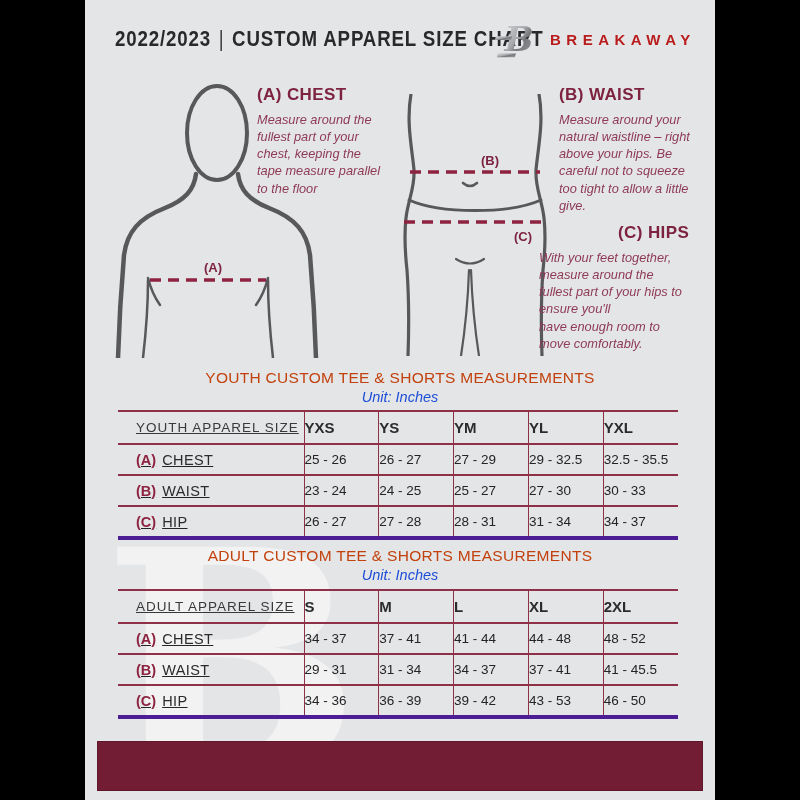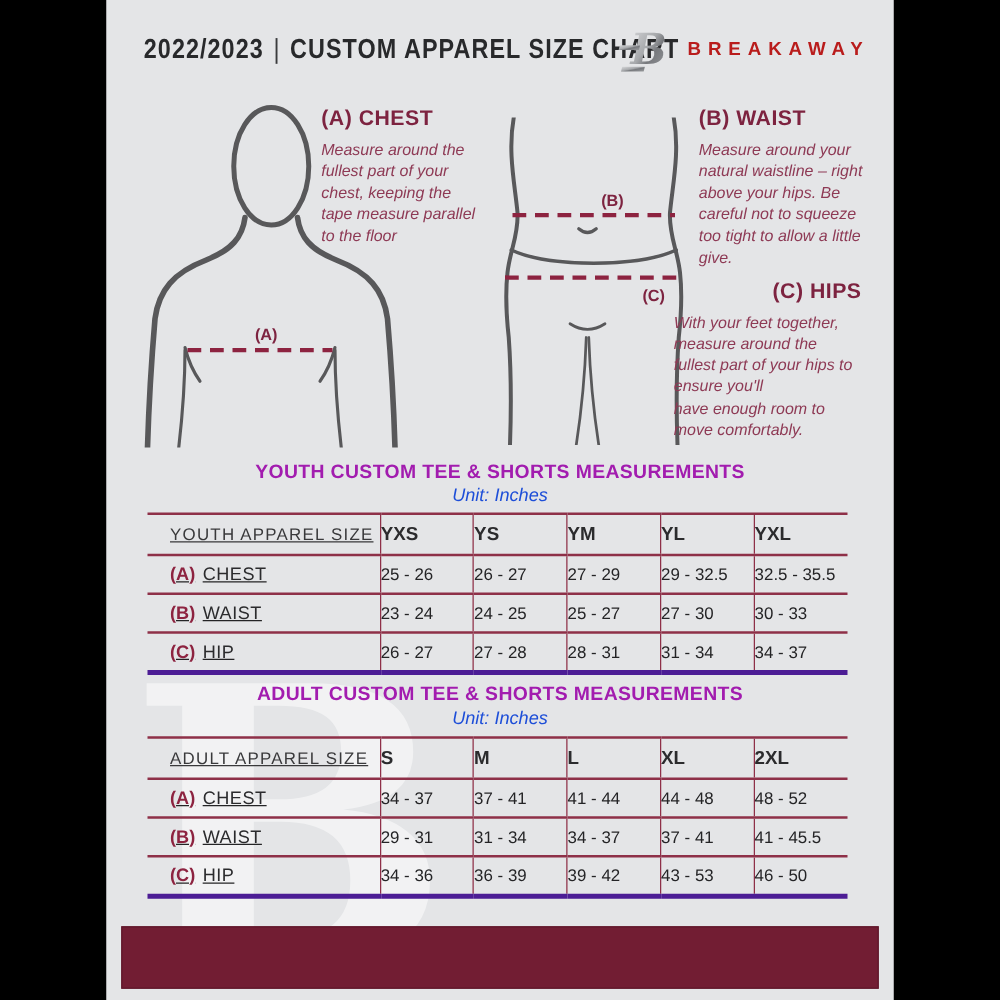--- a/index.html
+++ b/index.html
@@ -28,21 +28,21 @@
     white-space:pre-line;z-index:2;}
   .chest-h{left:172px;top:85px;}
   .chest-b{left:172px;top:111px;width:132px;}
   .waist-h{left:474px;top:85px;}
   .waist-b{left:474px;top:111px;width:146px;}
   .hips-h{left:497px;top:223px;margin-left:36px;}
   .hips-b{left:454px;top:249px;width:150px;}
 
   
   .sec-title{position:absolute;left:0;width:630px;text-align:center;
-    font-size:15.5px;font-weight:bold;color:#a21caf;letter-spacing:.3px;z-index:2;}
+    font-size:15.5px;font-weight:normal;color:#c2410c;letter-spacing:.3px;z-index:2;}
   .sec-unit{position:absolute;left:0;width:630px;text-align:center;
     font-size:14.5px;font-style:italic;color:#1d4ed8;z-index:2;}
   .yt-title{top:369px;} .yt-unit{top:389px;}
   .at-title{top:547px;} .at-unit{top:567px;}
 
   
   .size-table{position:absolute;left:33px;width:560px;border-collapse:collapse;
     table-layout:fixed;z-index:2;}
   .youth{top:410px;} .adult{top:589px;}
   .c-label{width:186px;}

